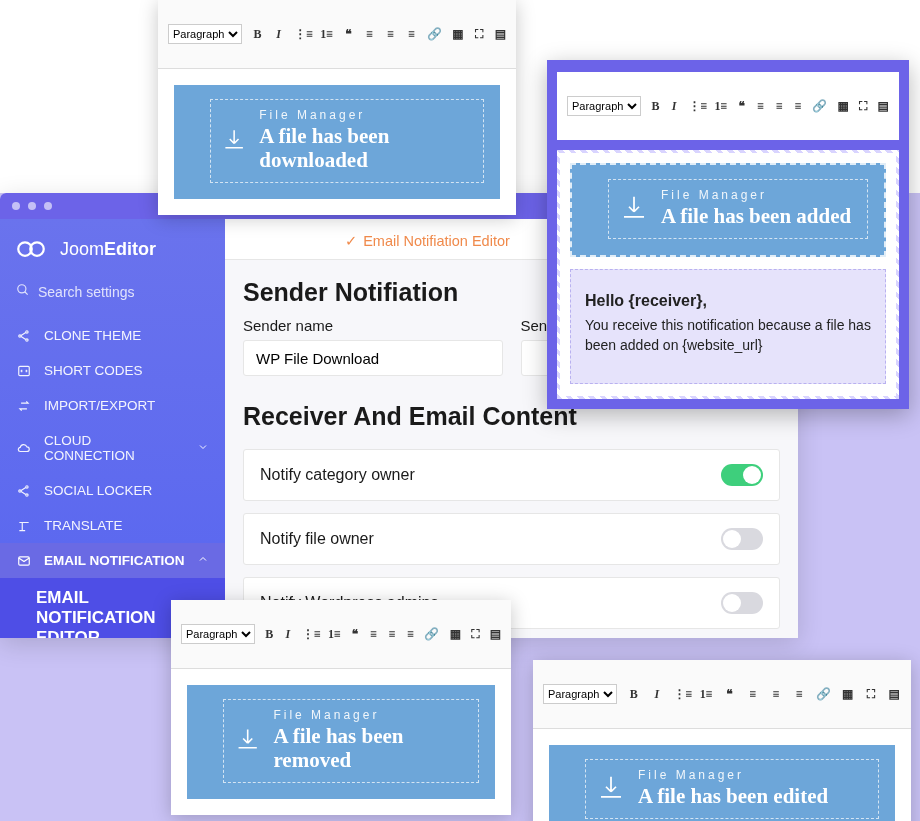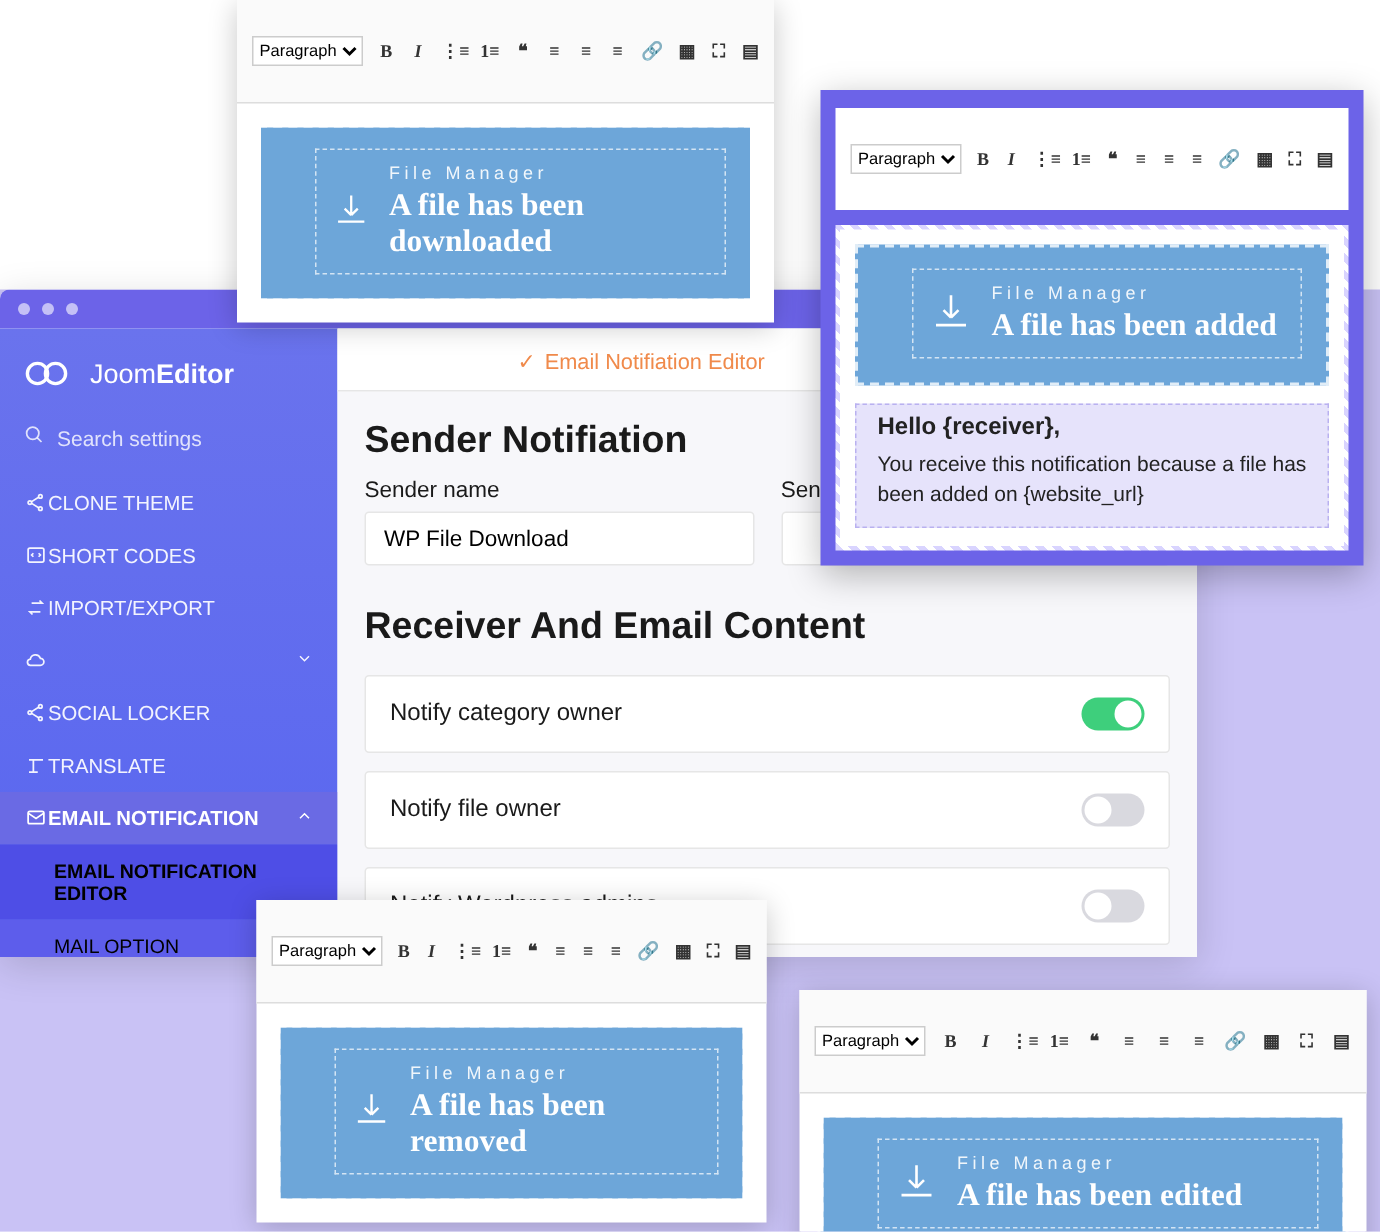--- a/index.html
+++ b/index.html
@@ -83,37 +83,38 @@
   .search-row {
     display:flex;
     align-items:center;
     gap:8px;
     padding:8px 16px 12px;
     color:rgba(255,255,255,.8);
   }
   .sidebar-sep { height:1px; margin:0 8px 6px; background:rgba(255,255,255,.22); }
   .side-item {
     display:flex;
-    align-items:flex-start;
+    align-items:center;
+    gap:12px;
     padding:10px 16px;
     color:rgba(255,255,255,.92);
     font-size:13.5px;
     cursor:pointer;
   }
   .side-item .ico { width:16px; display:flex; justify-content:center; }
   .side-item .chev { margin-left:auto; }
   .side-item.active {
     background:var(--purple2);
     color:#fff;
     font-weight:600;
   }
   .side-sub {
     padding:10px 16px 10px 36px;
-    color:#000000;
-    font-size:13px;
+    color:#ffffff;
+    font-size:17px;
     background:#5d5deb;
     cursor:pointer;
   }
   .side-sub.selected { background:#4e4ee6; font-weight:600; }
   
   .main {
     flex:1;
     background:#f7f7fa;
     padding:0;
     overflow:hidden;
@@ -255,21 +256,21 @@
     margin:10px 10px 10px;
     padding:14px;
     background-image:
       repeating-linear-gradient(45deg,#d9d4ff 0 4px,#fff 4px 8px);
     padding:3px;
   }
   .preview-body .email-card { margin-bottom:12px; outline:none; }
   .hello-box {
     background:var(--lilac-strip);
     border:1px dashed #b9b1f0;
-    padding:6px 14px;
+    padding:22px 14px;
     color:#222;
   }
   .hello-box strong { font-size:16px; }
   .hello-box p { margin:6px 0 6px; font-size:14px; line-height:1.4; }
 </style>
 </head>
 <body>
 
 <div class="lilac-bg"></div>
 
@@ -330,20 +331,21 @@
               </svg>
             </span>
             <span>IMPORT/EXPORT</span>
           </div>
           <div class="side-item">
             <span class="ico">
               <svg width="14" height="14" viewBox="0 0 24 24" fill="none" stroke="currentColor" stroke-width="2">
                 <path d="M6 18h11a4 4 0 0 0 0-8 6 6 0 0 0-11.5 1A3.5 3.5 0 0 0 6 18z"></path>
               </svg>
             </span>
+            <span>CLOUD CONNECTION</span>
             <span class="chev"><svg width="12" height="12" viewBox="0 0 24 24" fill="none" stroke="currentColor" stroke-width="2">
                 <path d="M6 9l6 6 6-6"></path>
               </svg></span>
           </div>
           <div class="side-item">
             <span class="ico">
               <svg width="14" height="14" viewBox="0 0 24 24" fill="none" stroke="currentColor" stroke-width="2">
                 <circle cx="5" cy="12" r="2"></circle>
                 <circle cx="17" cy="5" r="2"></circle>
                 <circle cx="17" cy="19" r="2"></circle>

